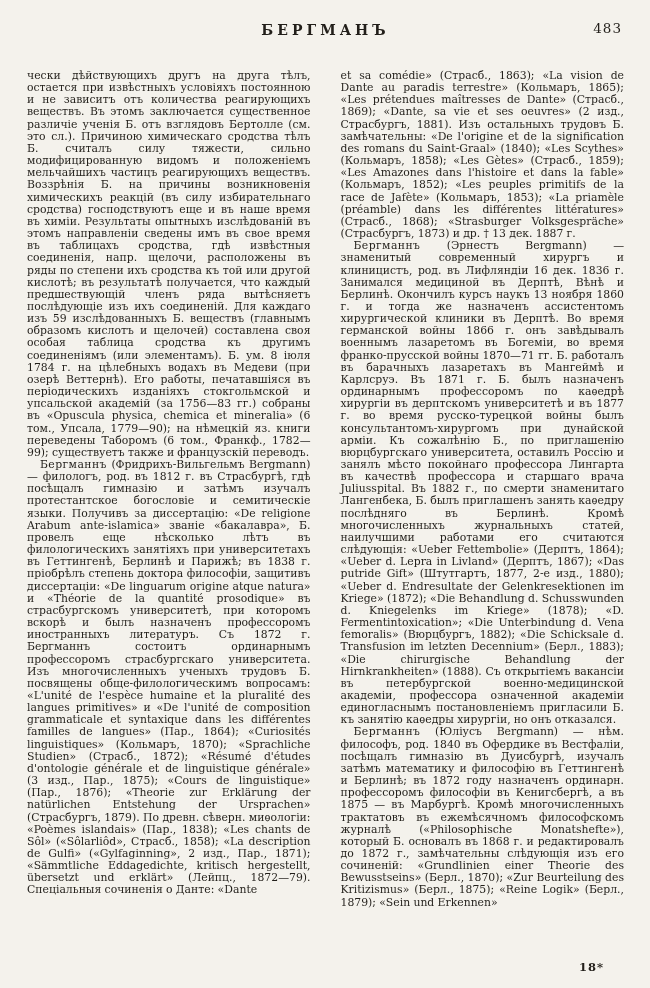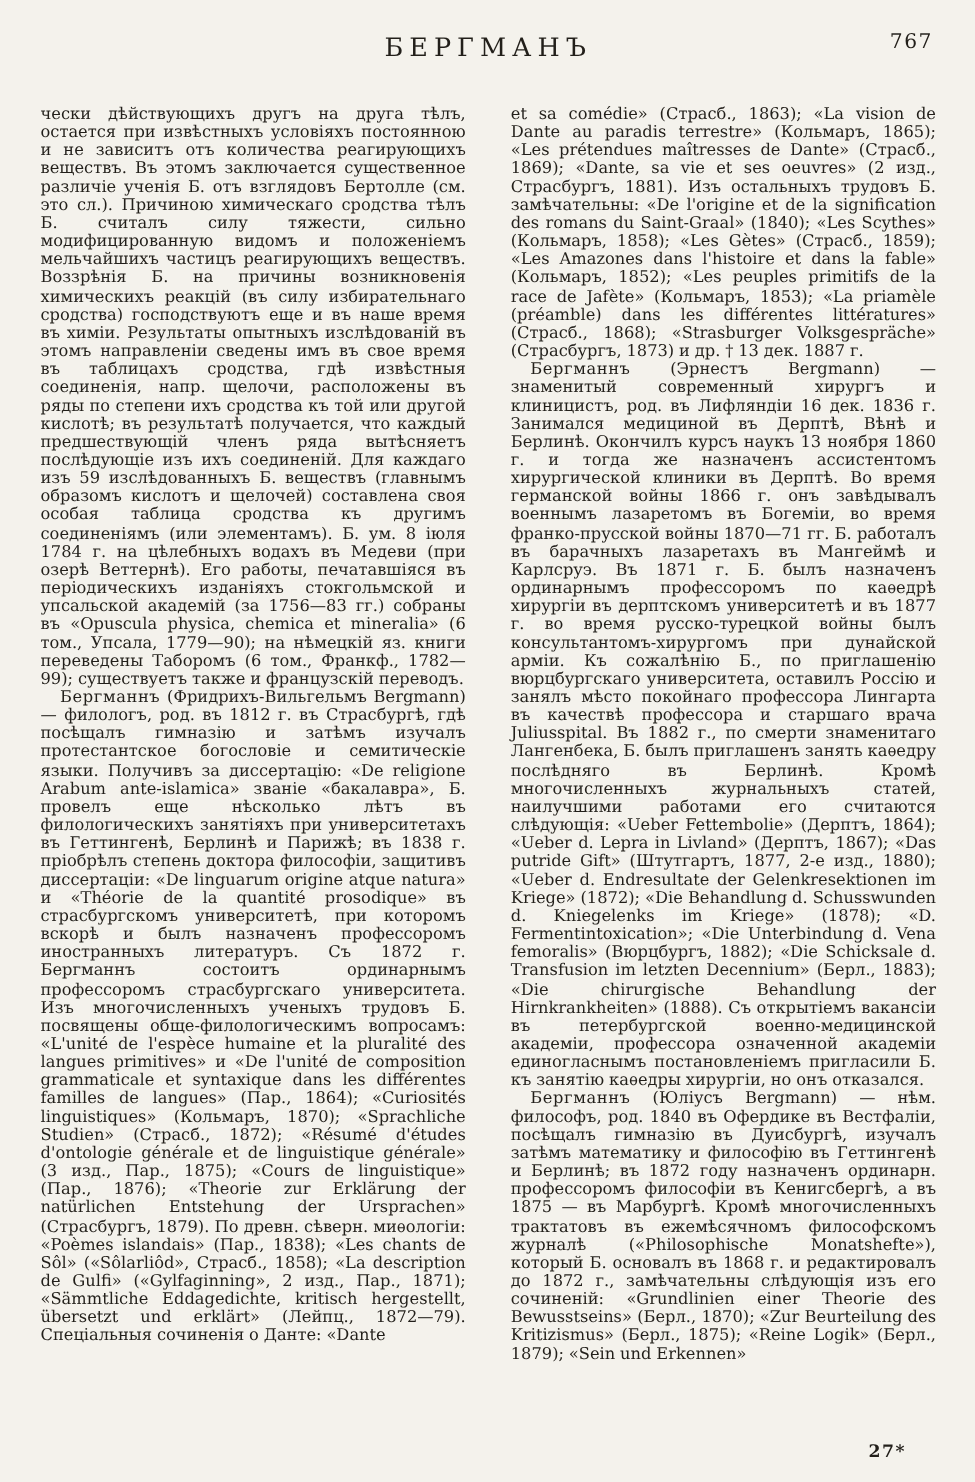--- a/index.html
+++ b/index.html
@@ -19,23 +19,24 @@
     overflow:hidden;
   }
   .running-head{
     position:relative;
     height:26px;
     margin-bottom:8px;
   }
   .running-head .title{
     position:absolute;left:50%;top:2px;
     transform:translateX(-50%);
-    font-size:17px;
+    font-size:14px;
     letter-spacing:4px;
     white-space:nowrap;
+    font-weight:bold;
   }
   .running-head .folio{
     position:absolute;right:2px;top:0;
     font-size:13.5px;
     letter-spacing:1px;
   }
   .columns{
     display:flex;
     gap:30px;
     margin-top:24px;
@@ -72,33 +73,33 @@
     font-weight:700;
   }
 </style>
 </head>
 <body>
 
 <div class="page">
 
   <div class="running-head">
     <span class="title">БЕРГМАНЪ</span>
-    <span class="folio">767</span>
+    <span class="folio">483</span>
   </div>
 
   <div class="columns">
 
     <div class="col">
       <p class="continuation"><span>чески дѣйствующихъ другъ на друга тѣлъ, остается при извѣстныхъ условіяхъ постоянною и не зависитъ отъ количества реагирующихъ веществъ. Въ этомъ заключается существенное различіе ученія Б. отъ взглядовъ Бертолле (см. это сл.). Причиною химическаго сродства тѣлъ Б. считалъ силу тяжести, сильно модифицированную видомъ и положеніемъ мельчайшихъ частицъ реагирующихъ веществъ. Воззрѣнія Б. на причины возникновенія химическихъ реакцій (въ силу избирательнаго сродства) господствуютъ еще и въ наше время въ химіи. Результаты опытныхъ изслѣдованій въ этомъ направленіи сведены имъ въ свое время въ таблицахъ сродства, гдѣ извѣстныя соединенія, напр. щелочи, расположены въ ряды по степени ихъ сродства къ той или другой кислотѣ; въ результатѣ получается, что каждый предшествующій членъ ряда вытѣсняетъ послѣдующіе изъ ихъ соединеній. Для каждаго изъ 59 изслѣдованныхъ Б. веществъ (главнымъ образомъ кислотъ и щелочей) составлена своя особая таблица сродства къ другимъ соединеніямъ (или элементамъ). Б. ум. 8 іюля 1784 г. на цѣлебныхъ водахъ въ Медеви (при озерѣ Веттернѣ). Его работы, печатавшіяся въ періодическихъ изданіяхъ стокгольмской и упсальской академій (за 1756—83 гг.) собраны въ «Opuscula physica, chemica et mineralia» (6 том., Упсала, 1779—90); на нѣмецкій яз. книги переведены Таборомъ (6 том., Франкф., 1782—99); существуетъ также и французскій переводъ.</span></p>
       <p class="entry"><span class="lead">Бергманнъ</span><span> (Фридрихъ-Вильгельмъ Bergmann) — филологъ, род. въ 1812 г. въ Страсбургѣ, гдѣ посѣщалъ гимназію и затѣмъ изучалъ протестантское богословіе и семитическіе языки. Получивъ за диссертацію: «De religione Arabum ante-islamica» званіе «бакалавра», Б. провелъ еще нѣсколько лѣтъ въ филологическихъ занятіяхъ при университетахъ въ Геттингенѣ, Берлинѣ и Парижѣ; въ 1838 г. пріобрѣлъ степень доктора философіи, защитивъ диссертаціи: «De linguarum origine atque natura» и «Théorie de la quantité prosodique» въ страсбургскомъ университетѣ, при которомъ вскорѣ и былъ назначенъ профессоромъ иностранныхъ литературъ. Съ 1872 г. Бергманнъ состоитъ ординарнымъ профессоромъ страсбургскаго университета. Изъ многочисленныхъ ученыхъ трудовъ Б. посвящены обще-филологическимъ вопросамъ: «L'unité de l'espèce humaine et la pluralité des langues primitives» и «De l'unité de composition grammaticale et syntaxique dans les différentes familles de langues» (Пар., 1864); «Curiosités linguistiques» (Кольмаръ, 1870); «Sprachliche Studien» (Страсб., 1872); «Résumé d'études d'ontologie générale et de linguistique générale» (3 изд., Пар., 1875); «Cours de linguistique» (Пар., 1876); «Theorie zur Erklärung der natürlichen Entstehung der Ursprachen» (Страсбургъ, 1879). По древн. сѣверн. миѳологіи: «Poèmes islandais» (Пар., 1838); «Les chants de Sôl» («Sôlarliôd», Страсб., 1858); «La description de Gulfi» («Gylfaginning», 2 изд., Пар., 1871); «Sämmtliche Eddagedichte, kritisch hergestellt, übersetzt und erklärt» (Лейпц., 1872—79). Спеціальныя сочиненія о Данте: «Dante</span></p>
     </div>
 
     <div class="col">
       <p class="continuation"><span>et sa comédie» (Страсб., 1863); «La vision de Dante au paradis terrestre» (Кольмаръ, 1865); «Les prétendues maîtresses de Dante» (Страсб., 1869); «Dante, sa vie et ses oeuvres» (2 изд., Страсбургъ, 1881). Изъ остальныхъ трудовъ Б. замѣчательны: «De l'origine et de la signification des romans du Saint-Graal» (1840); «Les Scythes» (Кольмаръ, 1858); «Les Gètes» (Страсб., 1859); «Les Amazones dans l'histoire et dans la fable» (Кольмаръ, 1852); «Les peuples primitifs de la race de Jafète» (Кольмаръ, 1853); «La priamèle (préamble) dans les différentes littératures» (Страсб., 1868); «Strasburger Volksgespräche» (Страсбургъ, 1873) и др. † 13 дек. 1887 г.</span></p>
       <p class="entry"><span class="lead">Бергманнъ</span><span> (Эрнестъ Bergmann) — знаменитый современный хирургъ и клиницистъ, род. въ Лифляндіи 16 дек. 1836 г. Занимался медициной въ Дерптѣ, Вѣнѣ и Берлинѣ. Окончилъ курсъ наукъ 13 ноября 1860 г. и тогда же назначенъ ассистентомъ хирургической клиники въ Дерптѣ. Во время германской войны 1866 г. онъ завѣдывалъ военнымъ лазаретомъ въ Богеміи, во время франко-прусской войны 1870—71 гг. Б. работалъ въ барачныхъ лазаретахъ въ Мангеймѣ и Карлсруэ. Въ 1871 г. Б. былъ назначенъ ординарнымъ профессоромъ по каѳедрѣ хирургіи въ дерптскомъ университетѣ и въ 1877 г. во время русско-турецкой войны былъ консультантомъ-хирургомъ при дунайской арміи. Къ сожалѣнію Б., по приглашенію вюрцбургскаго университета, оставилъ Россію и занялъ мѣсто покойнаго профессора Лингарта въ качествѣ профессора и старшаго врача Juliusspital. Въ 1882 г., по смерти знаменитаго Лангенбека, Б. былъ приглашенъ занять каѳедру послѣдняго въ Берлинѣ. Кромѣ многочисленныхъ журнальныхъ статей, наилучшими работами его считаются слѣдующія: «Ueber Fettembolie» (Дерптъ, 1864); «Ueber d. Lepra in Livland» (Дерптъ, 1867); «Das putride Gift» (Штутгартъ, 1877, 2-е изд., 1880); «Ueber d. Endresultate der Gelenkresektionen im Kriege» (1872); «Die Behandlung d. Schusswunden d. Kniegelenks im Kriege» (1878); «D. Fermentintoxication»; «Die Unterbindung d. Vena femoralis» (Вюрцбургъ, 1882); «Die Schicksale d. Transfusion im letzten Decennium» (Берл., 1883); «Die chirurgische Behandlung der Hirnkrankheiten» (1888). Съ открытіемъ вакансіи въ петербургской военно-медицинской академіи, профессора означенной академіи единогласнымъ постановленіемъ пригласили Б. къ занятію каѳедры хирургіи, но онъ отказался.</span></p>
       <p class="entry"><span class="lead">Бергманнъ</span><span> (Юліусъ Bergmann) — нѣм. философъ, род. 1840 въ Офердике въ Вестфаліи, посѣщалъ гимназію въ Дуисбургѣ, изучалъ затѣмъ математику и философію въ Геттингенѣ и Берлинѣ; въ 1872 году назначенъ ординарн. профессоромъ философіи въ Кенигсбергѣ, а въ 1875 — въ Марбургѣ. Кромѣ многочисленныхъ трактатовъ въ ежемѣсячномъ философскомъ журналѣ («Philosophische Monatshefte»), который Б. основалъ въ 1868 г. и редактировалъ до 1872 г., замѣчательны слѣдующія изъ его сочиненій: «Grundlinien einer Theorie des Bewusstseins» (Берл., 1870); «Zur Beurteilung des Kritizismus» (Берл., 1875); «Reine Logik» (Берл., 1879); «Sein und Erkennen»</span></p>
     </div>
 
   </div>
 
-  <div class="signature-mark">27*</div>
+  <div class="signature-mark">18*</div>
 
 </div>
 
 </body></html>

